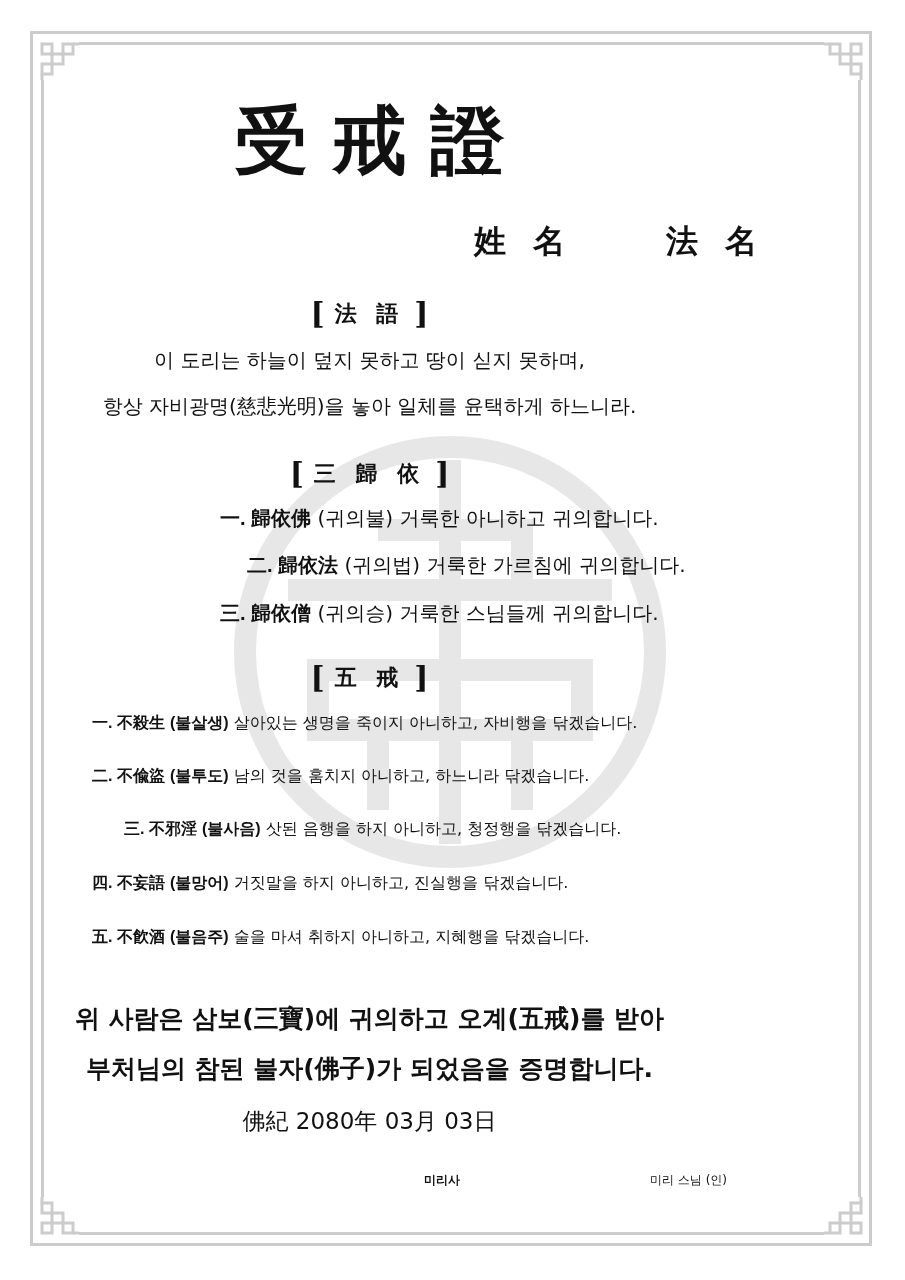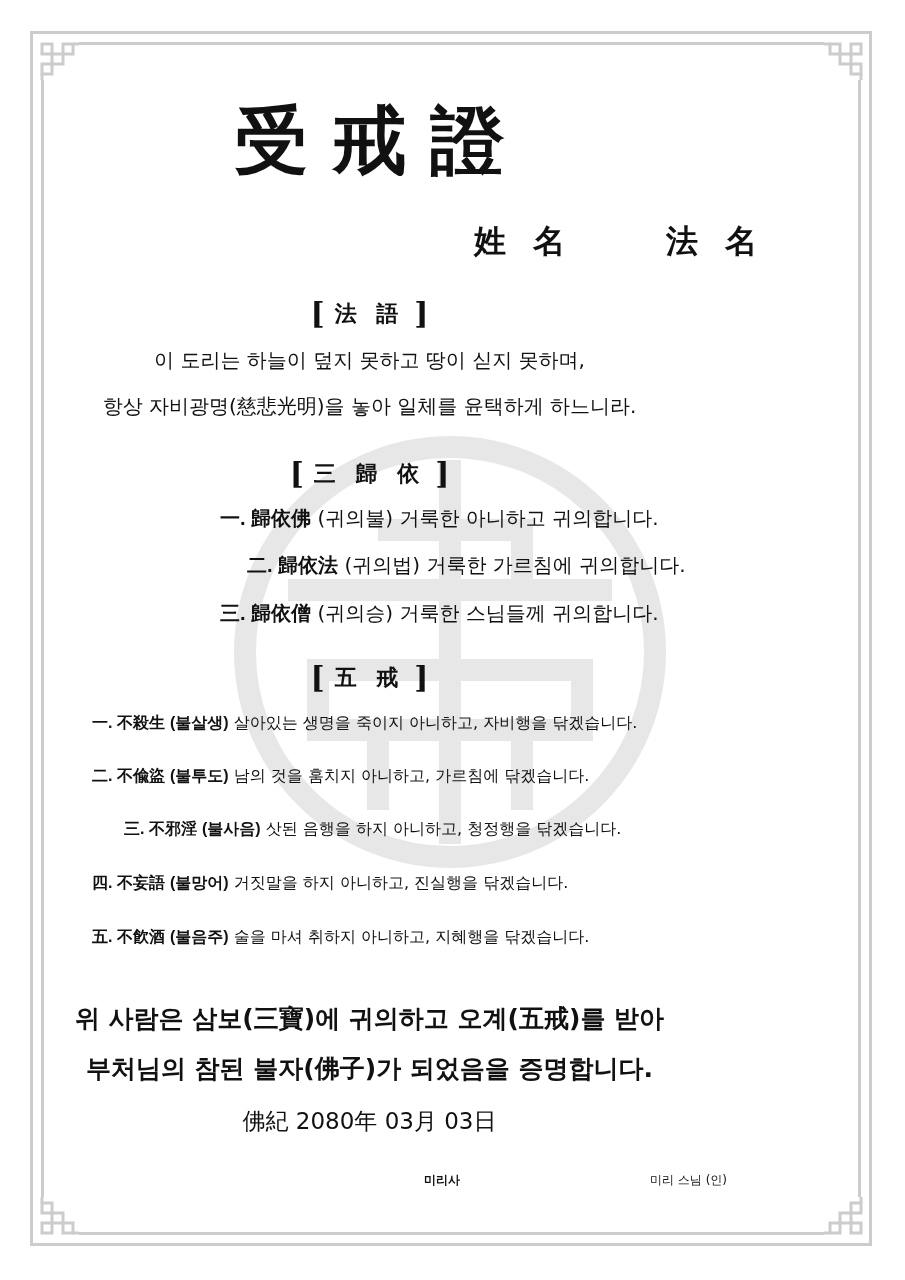--- a/index.html
+++ b/index.html
@@ -133,21 +133,21 @@
   <span class="lead">三. 歸依僧</span> <span>(귀의승)</span> <span>거룩한 스님들께 귀의합니다.</span>
 </div>
 
 <div class="abs center section-head" style="top:660px;">
   <span class="br">[</span><span class="inner">五 戒</span><span class="br">]</span>
 </div>
 <div class="abs precept" style="top:713px;">
   <span class="lead">一. 不殺生</span> <span class="lead">(불살생)</span> <span>살아있는 생명을 죽이지 아니하고, 자비행을 닦겠습니다.</span>
 </div>
 <div class="abs precept" style="top:766px;">
-  <span class="lead">二. 不偸盜</span> <span class="lead">(불투도)</span> <span>남의 것을 훔치지 아니하고, 가르침에 닦겠습니다.</span>
+  <span class="lead">二. 不偸盜</span> <span class="lead">(불투도)</span> <span>남의 것을 훔치지 아니하고, 하느니라 닦겠습니다.</span>
 </div>
 <div class="abs precept" style="top:819px;margin-left:32px;">
   <span class="lead">三. 不邪淫</span> <span class="lead">(불사음)</span> <span>삿된 음행을 하지 아니하고, 청정행을 닦겠습니다.</span>
 </div>
 <div class="abs precept" style="top:873px;">
   <span class="lead">四. 不妄語</span> <span class="lead">(불망어)</span> <span>거짓말을 하지 아니하고, 진실행을 닦겠습니다.</span>
 </div>
 <div class="abs precept" style="top:927px;">
   <span class="lead">五. 不飮酒</span> <span class="lead">(불음주)</span> <span>술을 마셔 취하지 아니하고, 지혜행을 닦겠습니다.</span>
 </div>

